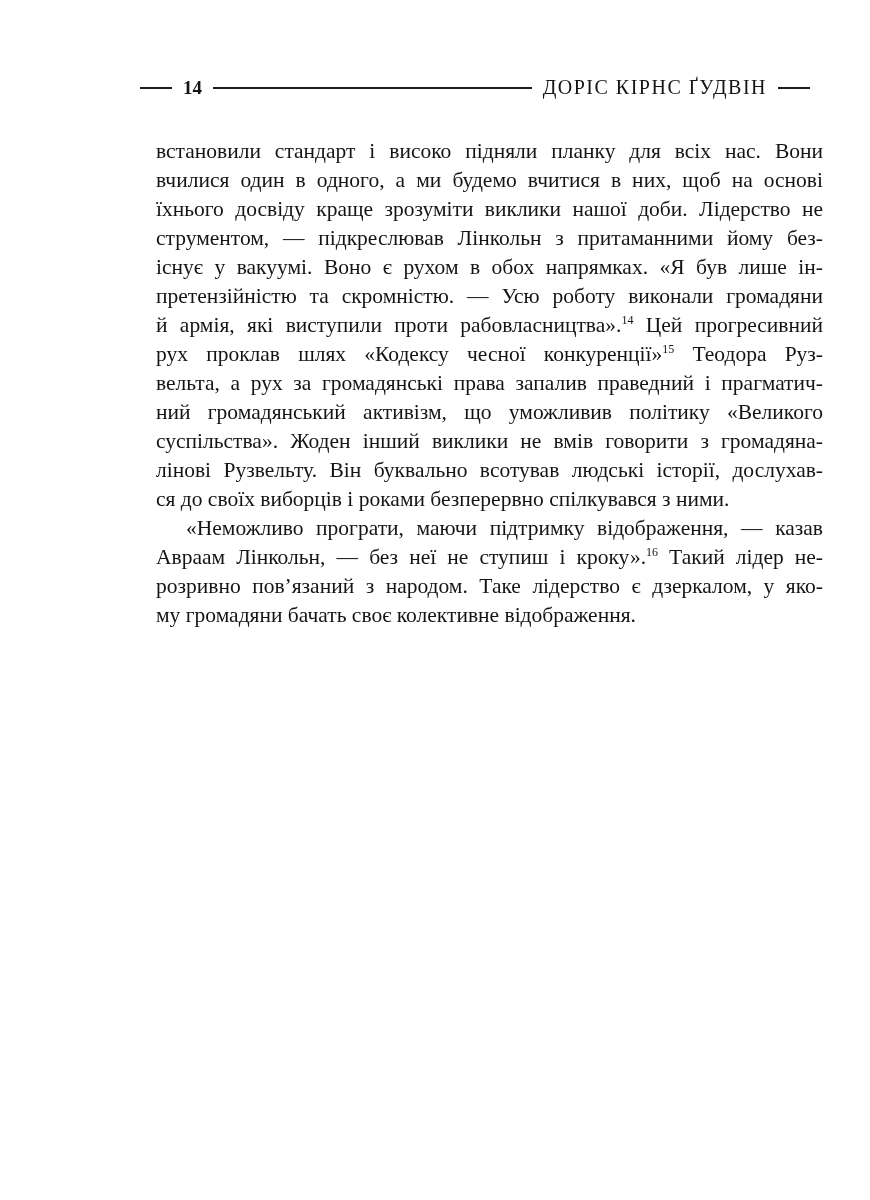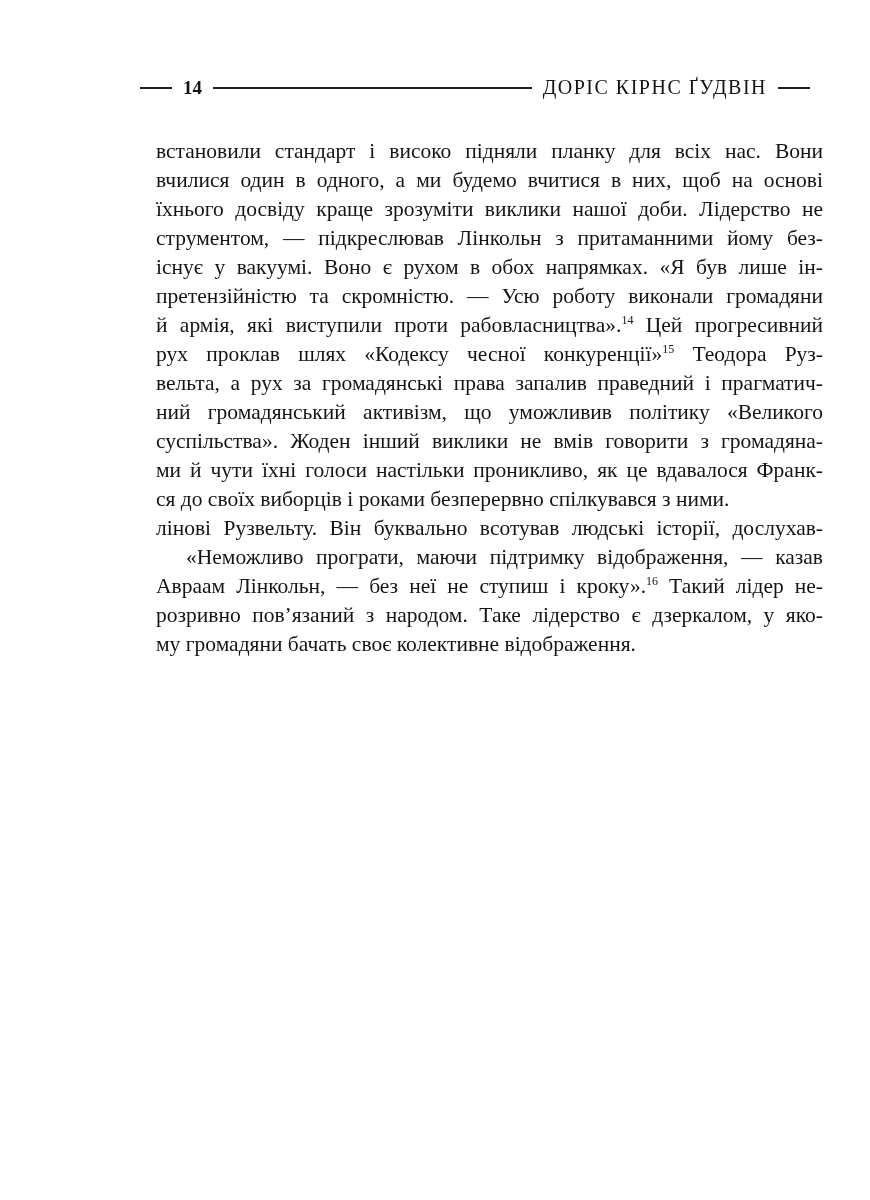--- a/index.html
+++ b/index.html
@@ -92,23 +92,22 @@
       <div class="line"><span>вчилися один в одного, а ми будемо вчитися в них, щоб на основі</span></div>
       <div class="line"><span>їхнього досвіду краще зрозуміти виклики нашої доби. Лідерство не</span></div>
       <div class="line"><span>струментом, — підкреслював Лінкольн з притаманними йому без-</span></div>
       <div class="line"><span>існує у вакуумі. Воно є рухом в обох напрямках. «Я був лише ін-</span></div>
       <div class="line"><span>претензійністю та скромністю. — Усю роботу виконали громадяни</span></div>
       <div class="line"><span>й армія, які виступили проти рабовласництва».</span><sup>14</sup><span> Цей прогресивний</span></div>
       <div class="line"><span>рух проклав шлях «Кодексу чесної конкуренції»</span><sup>15</sup><span> Теодора Руз-</span></div>
       <div class="line"><span>вельта, а рух за громадянські права запалив праведний і прагматич-</span></div>
       <div class="line"><span>ний громадянський активізм, що уможливив політику «Великого</span></div>
       <div class="line"><span>суспільства». Жоден інший виклики не вмів говорити з громадяна-</span></div>
-      <div class="line"><span>ми й чути їхні голоси настільки проникливо, як це вдавалося Франк-</span></div>
+      <div class="line"><span>лінові Рузвельту. Він буквально всотував людські історії, дослухав-</span></div>
       <div class="line last"><span>ся до своїх виборців і роками безперервно спілкувався з ними.</span></div>
-      <div class="line"><span>лінові Рузвельту. Він буквально всотував людські історії, дослухав-</span></div>
     </div>
 
     <div>
       <div class="line indent"><span>«Неможливо програти, маючи підтримку відображення, — казав</span></div>
       <div class="line"><span>Авраам Лінкольн, — без неї не ступиш і кроку».</span><sup>16</sup><span> Такий лідер не-</span></div>
       <div class="line"><span>розривно пов’язаний з народом. Таке лідерство є дзеркалом, у яко-</span></div>
       <div class="line last"><span>му громадяни бачать своє колективне відображення.</span></div>
     </div>
 
   </div>

